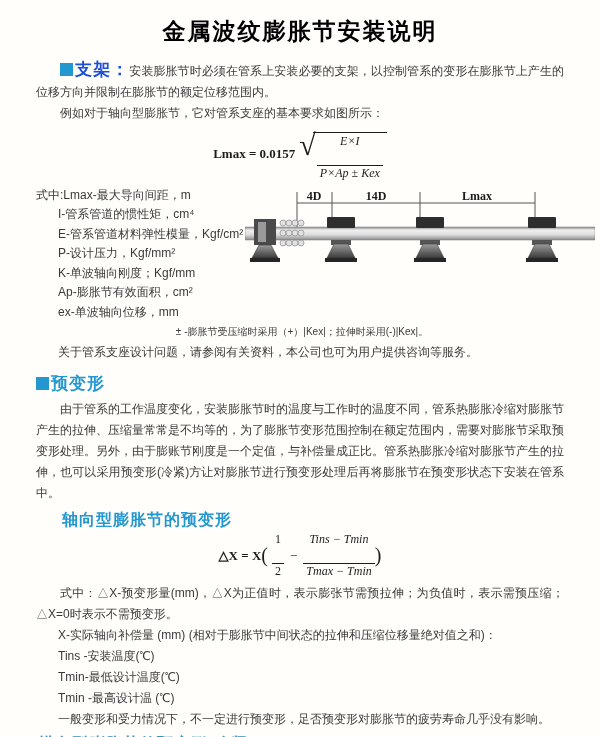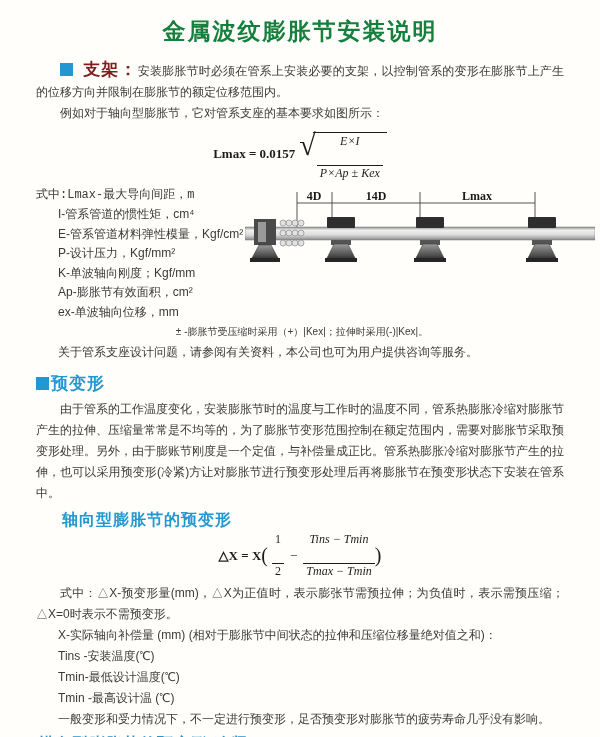--- a/index.html
+++ b/index.html
@@ -8,35 +8,34 @@
     width:600px; height:737px;
     background:#fffefb;
     font-family:"Liberation Sans", sans-serif;
     color:#3a3a3a;
     position:relative;
     overflow:hidden;
   }
   .page { padding:12px 36px 0 36px; }
 
   .doc-title {
-    font-size:23px; font-weight:bold; color:#15803d;
+    font-size:23px; font-weight:bold; color:#000000;
     text-align:center; letter-spacing:2px;
     margin:4px 0 12px 0;
   }
 
   .para {
     font-size:12px; line-height:21px; text-align:justify;
     color:#3a3a3a;
   }
   .indent { text-indent:2em; }
 
   .sec-head-inline {
-    color:#7f1d1d; font-size:17px; font-weight:bold;
+    color:#1d4ed8; font-size:17px; font-weight:bold;
     letter-spacing:1px;
-    margin-left:8px;
   }
   .bullet-sq {
     display:inline-block; width:13px; height:13px;
     background:#2397cf; margin-right:2px;
     vertical-align:-1px;
   }
   .sec-head-line {
     color:#2397cf; font-size:17px; font-weight:bold;
     letter-spacing:1px; margin:10px 0 4px 0;
   }
@@ -62,21 +61,21 @@
   .sqrt { display:inline-flex; align-items:flex-start; vertical-align:middle; margin-left:4px; }
   .sqrt-sign { font-size:30px; line-height:1; font-weight:normal; transform:translateY(2px); }
   .sqrt-body { border-top:1.5px solid #1c1c1c; padding:2px 4px 0 4px; margin-left:-3px; margin-top:4px; }
   .bigparen { font-size:20px; vertical-align:middle; font-weight:normal; }
   .f-op { font-size:13px; vertical-align:middle; padding:0 2px; }
   .f-var { font-size:13px; font-weight:bold; vertical-align:middle; }
 
   
   .defs { position:relative; margin-top:2px; }
   .def-line { font-size:12px; line-height:19.5px; white-space:nowrap; }
-  .def-line.first { margin-left:0;font-family:Liberation Mono, monospace; }
+  .def-line.first { margin-left:0; }
   .def-line.item { margin-left:22px; }
   .pm-line  { font-size:10px; line-height:20px; margin-left:4px; white-space:nowrap;text-align:center; }
   .consult-line { font-size:12px; line-height:20px; margin-left:22px; white-space:nowrap; }
 
   .diagram {
     position:absolute; left:245px; top:189px;
     width:350px; height:82px;
   }
   .diagram svg { display:block; }
   .dim-label { font-family:"Liberation Serif", serif; font-weight:bold; font-size:12px; fill:#1a1a1a; }

